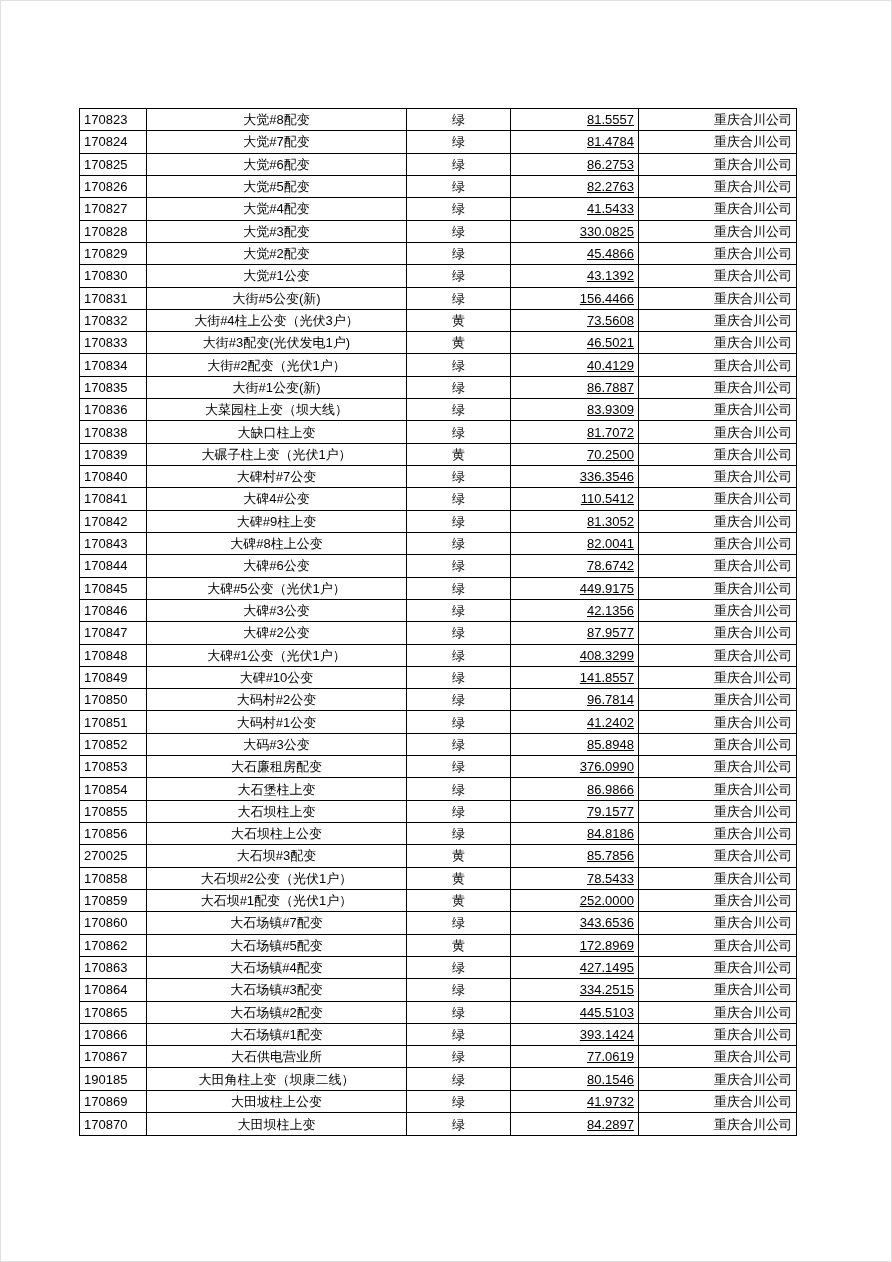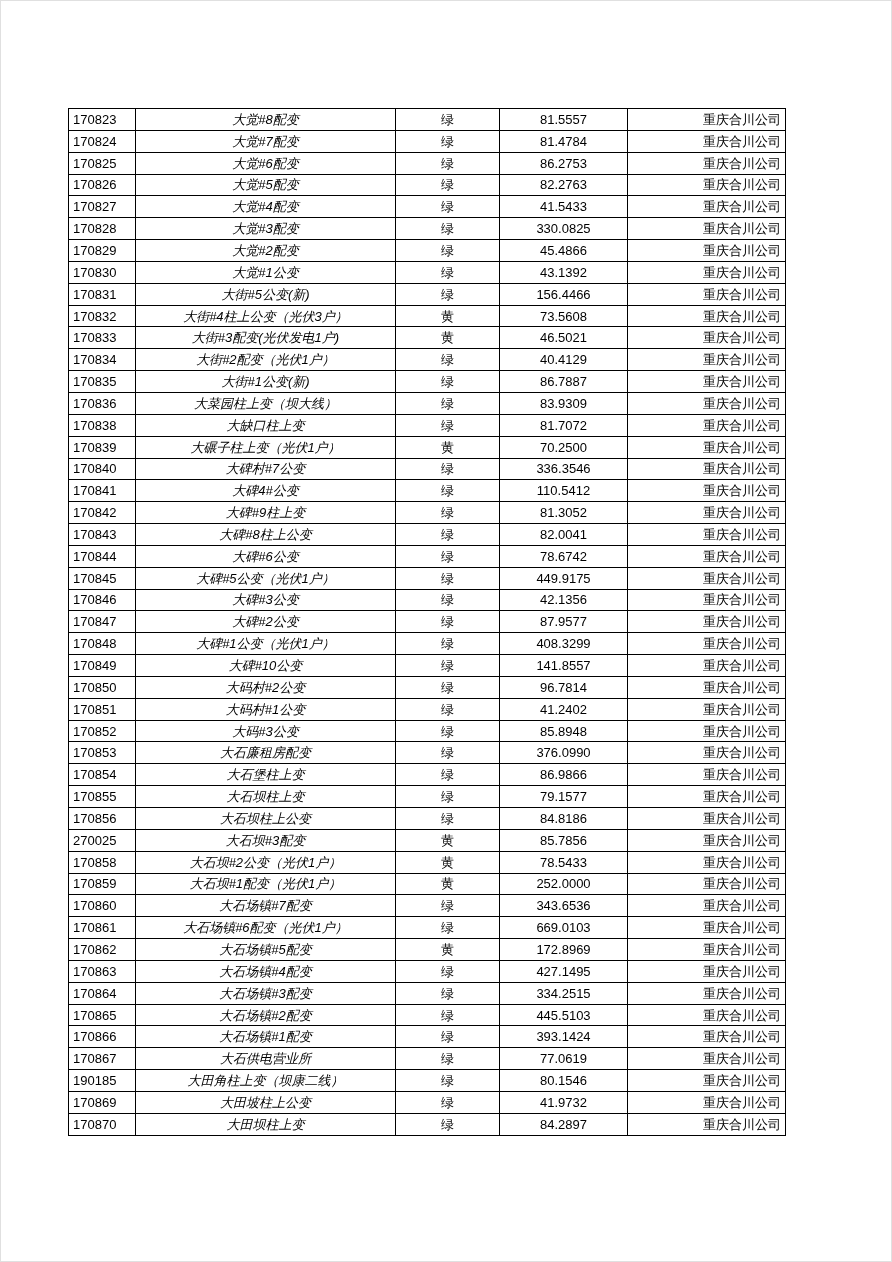--- a/index.html
+++ b/index.html
@@ -12,41 +12,41 @@
   .page {
     position: relative;
     width: 892px;
     height: 1262px;
     background: #ffffff;
     border: 1px solid #e0e0e0;
     overflow: hidden;
   }
   table.data-table {
     position: absolute;
-    left: 67px;
+    left: 78px;
     top: 107px;
     width: 717px;
     height: 1028px;
     border-collapse: collapse;
     table-layout: fixed;
     font-size: 13px;
     color: #000000;
   }
   table.data-table td {
     border: 1px solid #000000;
     padding: 0 4px;
     white-space: nowrap;
     overflow: hidden;
     vertical-align: middle;
     line-height: 1;
   }
   td.col-id      { text-align: left;  padding-left: 9px; }
-  td.col-name    { text-align: center; font-style: italic; }
+  td.col-name    { text-align: center; }
   td.col-status  { text-align: center; }
-  td.col-value   { text-align: center; padding-right: 21px; }
+  td.col-value   { text-align: right; padding-right: 21px; text-decoration: underline; }
   td.col-company { text-align: right; }
 </style>
 </head>
 <body>
 
 <div class="page">
   <table class="data-table">
     <colgroup>
       <col style="width:67px">
       <col style="width:260px">
@@ -308,27 +308,20 @@
     <td class="col-company">重庆合川公司</td>
   </tr>
         <tr>
     <td class="col-id">170860</td>
     <td class="col-name">大石场镇#7配变</td>
     <td class="col-status">绿</td>
     <td class="col-value">343.6536</td>
     <td class="col-company">重庆合川公司</td>
   </tr>
         <tr>
-    <td class="col-id">170861</td>
-    <td class="col-name">大石场镇#6配变（光伏1户）</td>
-    <td class="col-status">绿</td>
-    <td class="col-value">669.0103</td>
-    <td class="col-company">重庆合川公司</td>
-  </tr>
-        <tr>
     <td class="col-id">170862</td>
     <td class="col-name">大石场镇#5配变</td>
     <td class="col-status">黄</td>
     <td class="col-value">172.8969</td>
     <td class="col-company">重庆合川公司</td>
   </tr>
         <tr>
     <td class="col-id">170863</td>
     <td class="col-name">大石场镇#4配变</td>
     <td class="col-status">绿</td>

